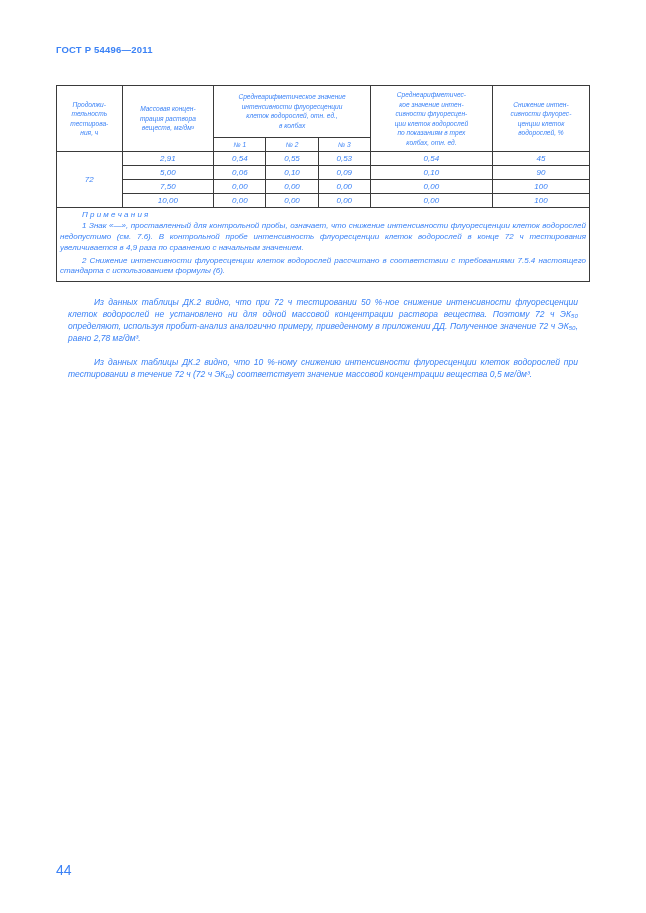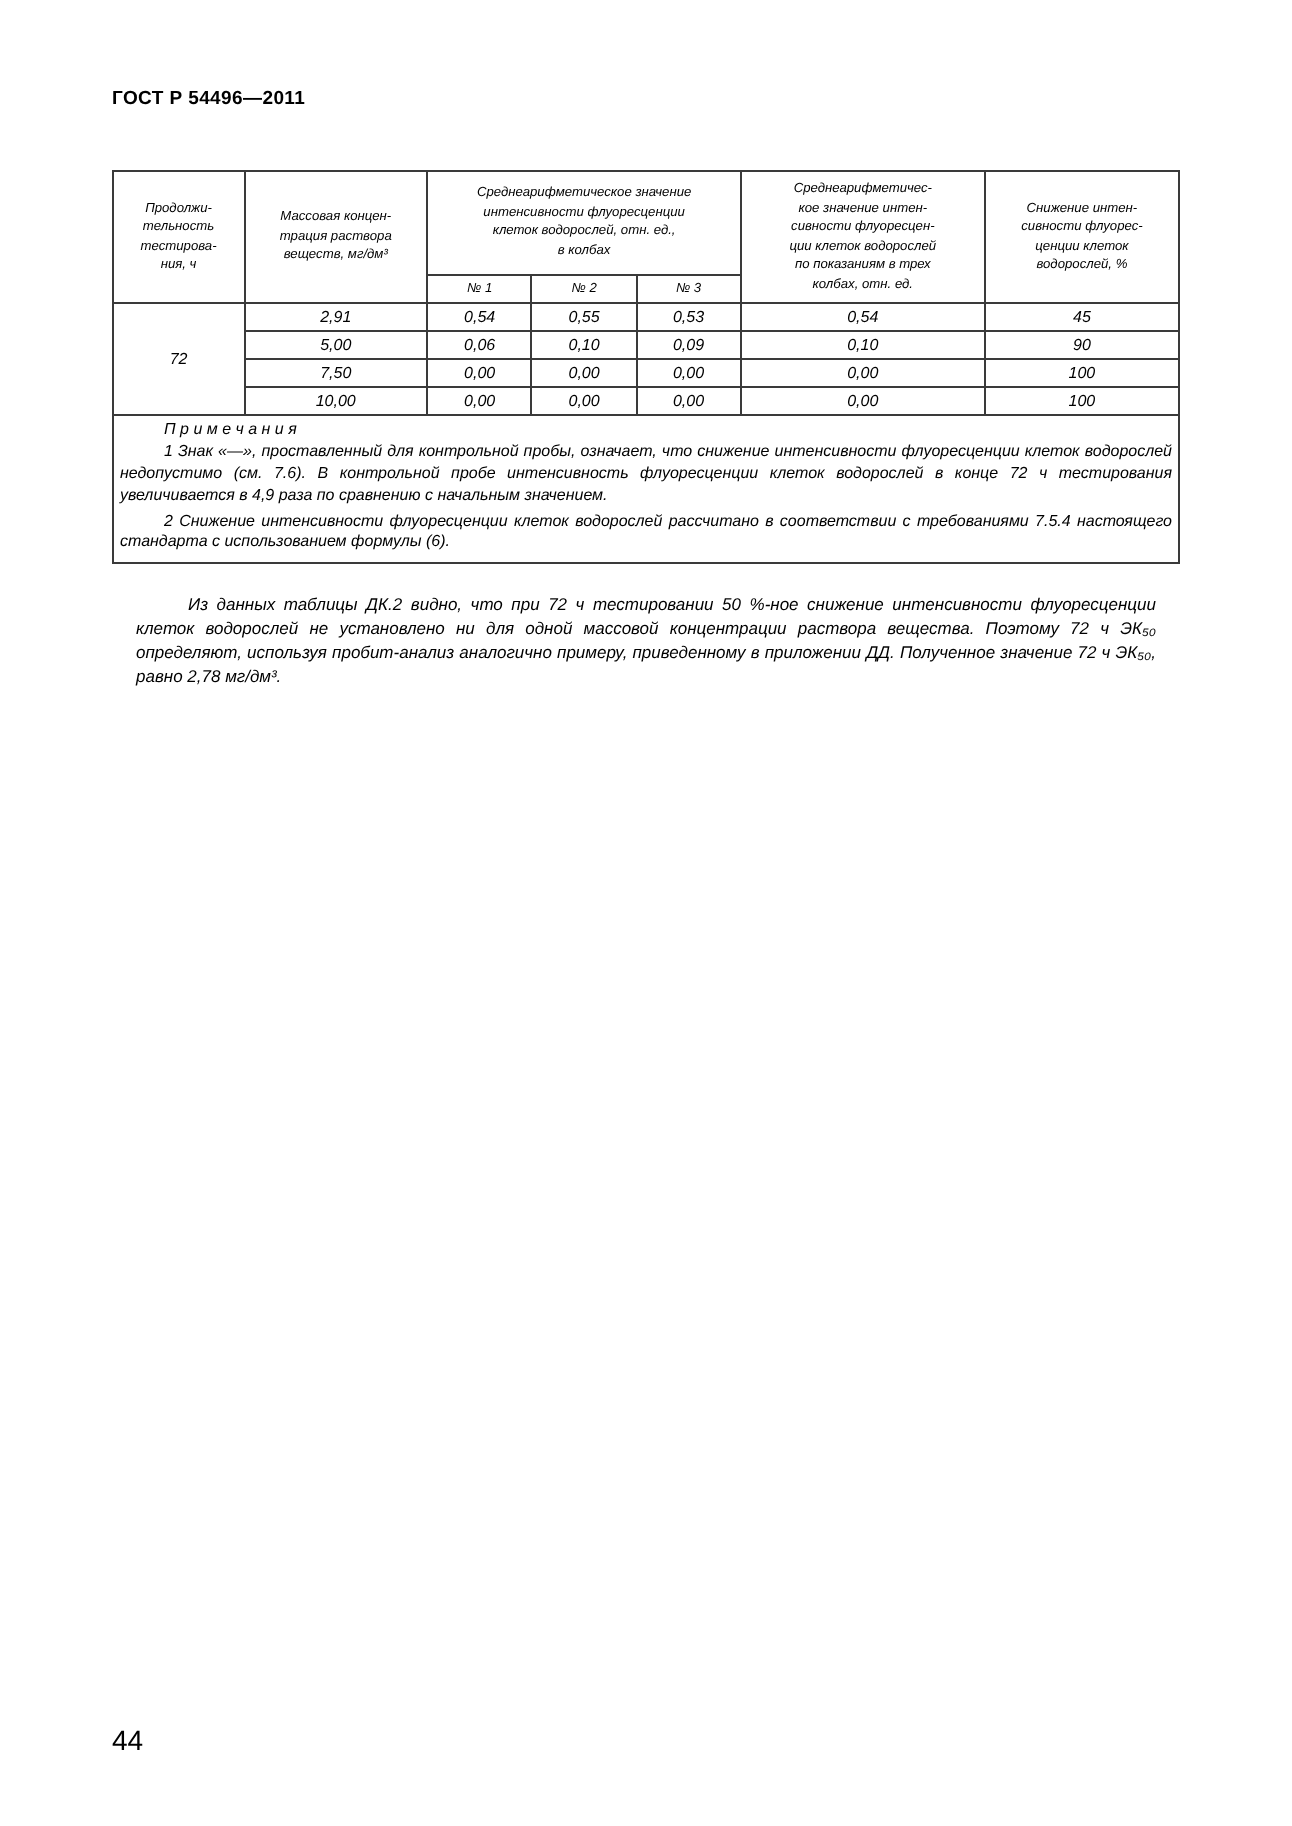--- a/index.html
+++ b/index.html
@@ -3,21 +3,21 @@
 <meta charset="utf-8">
 <style>
   * { box-sizing: border-box; }
   html, body { margin: 0; padding: 0; background: #e8e8e8; }
   .page {
     width: 646px;
     height: 913px;
     background: #ffffff;
     position: relative;
     font-family: "Liberation Sans", sans-serif;
-    color: #000000;
+    color: #3b82f6;
     padding: 44px 56px 0 56px;
     margin: 0 auto;
     overflow: hidden;
   }
   .doc-number {
     font-size: 9.5px;
     font-weight: bold;
     letter-spacing: 0.2px;
     margin-bottom: 30px;
   }
@@ -179,16 +179,17 @@
         <td colspan="7" class="notes-cell">
           <div class="notes-title">П р и м е ч а н и я</div>
           <p class="note">1 Знак «—», проставленный для контрольной пробы, означает, что снижение интенсивности флуоресценции клеток водорослей недопустимо (см. 7.6). В контрольной пробе интенсивность флуоресценции клеток водорослей в конце 72 ч тестирования увеличивается в 4,9 раза по сравнению с начальным значением.</p>
           <p class="note">2 Снижение интенсивности флуоресценции клеток водорослей рассчитано в соответствии с требованиями 7.5.4 настоящего стандарта с использованием формулы (6).</p>
         </td>
       </tr>
     </tbody>
   </table>
 
   <p class="body-para">Из данных таблицы ДК.2 видно, что при 72 ч тестировании 50 %-ное снижение интенсивности флуоресценции клеток водорослей не установлено ни для одной массовой концентрации раствора вещества. Поэтому 72 ч ЭК₅₀ определяют, используя пробит-анализ аналогично примеру, приведенному в приложении ДД. Полученное значение 72 ч ЭК₅₀, равно 2,78 мг/дм³.</p>
+  <p class="body-para">Из данных таблицы ДК.2 видно, что 10 %-ному снижению интенсивности флуоресценции клеток водорослей при тестировании в течение 72 ч (72 ч ЭК₁₀) соответствует значение массовой концентрации вещества 0,5 мг/дм³.</p>
 
   <div class="page-number">44</div>
 
 </div>
 
 </body></html>

